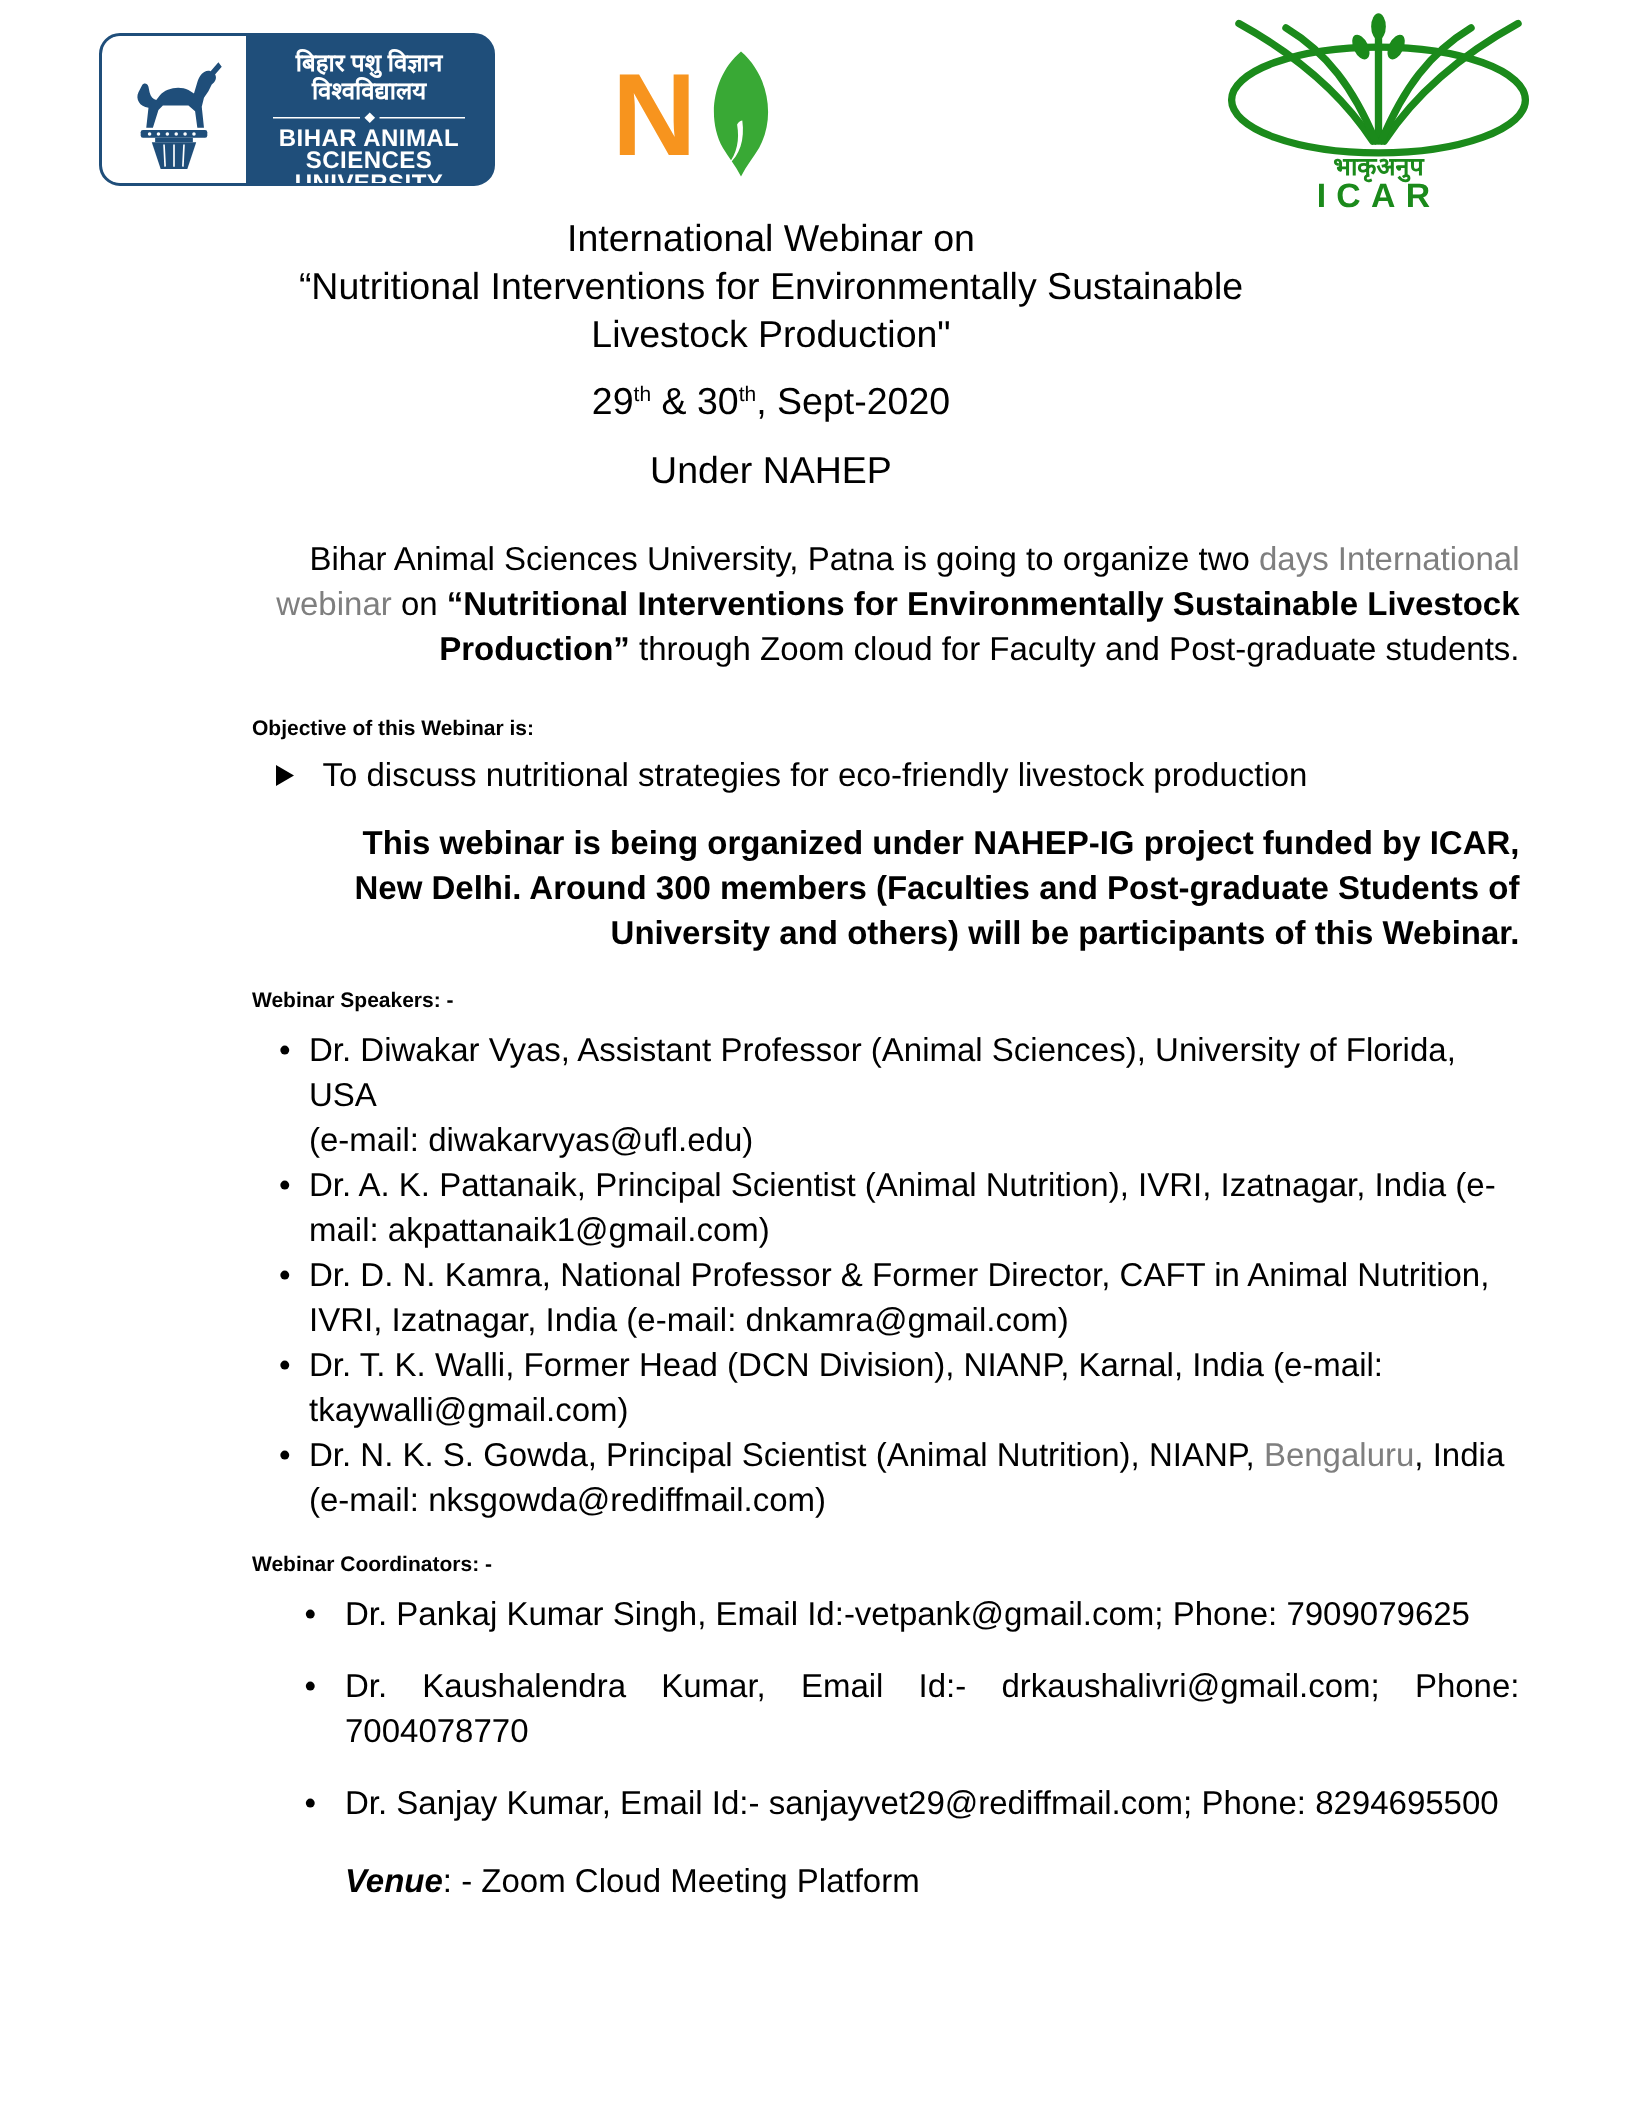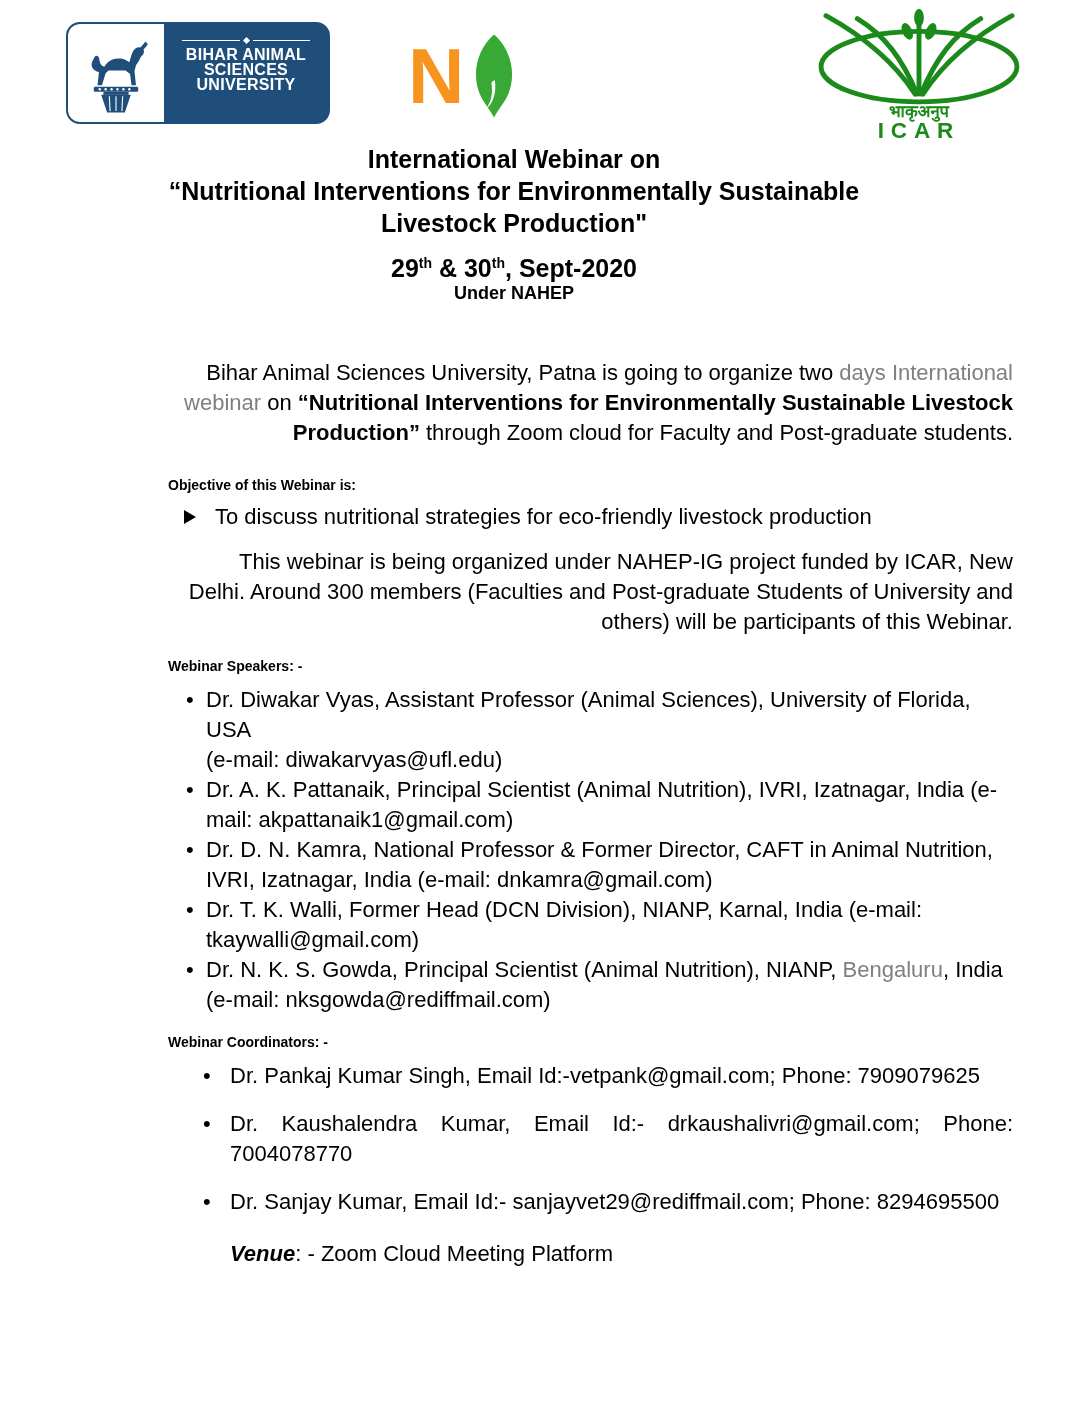--- a/index.html
+++ b/index.html
@@ -30,32 +30,32 @@
   .nahep-leaf { width:52px; height:88px; margin:0 2px; }
   .nahep-hep-wrap { position:relative; display:inline-block; }
   .nahep-cap { position:absolute; top:-30px; left:28px; width:128px; height:68px; }
 
   .icar-logo { position:absolute; left:793px; top:2px; width:252px; height:142px; }
   .icar-logo svg { width:100%; height:100%; }
   .icar-svg-text { font-family:"Liberation Sans", "DejaVu Sans", sans-serif; font-weight:bold; }
 
   
   .title-block { position:absolute; top:143px; left:0; width:1028px; text-align:center;
-                 font-weight:bold; }
+                 font-weight:normal; }
   .t-line { font-size:25px; line-height:32px; }
   .t-date { font-size:25px; margin-top:15px; }
   .t-date sup { font-size:14px; }
-  .t-sub { font-size:18px; margin-top:0; }
+  .t-sub { font-size:25px; margin-top:17px; }
 
   
   .content { position:absolute; top:358px; left:137px; width:876px;
              font-size:22px; line-height:30px; }
   .para { text-align:right; }
   .indent1 { text-indent:13px; }
-  .indent2 { text-indent:55px; margin-top:15px; }
+  .indent2 { text-indent:55px; margin-top:15px;font-weight:bold; }
   .gray { color:#7F7F7F; }
   .bold { font-weight:bold; }
   .h { font-size:14px; font-weight:bold; line-height:30px; }
 
   .objective { margin-top:22px; margin-left:31px; }
   .arrow-list { list-style:none; margin-top:1px; }
   .arrow-item { position:relative; padding-left:47px; line-height:31px; }
   .arrow-item::before { content:""; position:absolute; left:16px; top:9px;
                         width:0; height:0; border-left:12px solid #000;
                         border-top:7px solid transparent; border-bottom:7px solid transparent; }
@@ -90,20 +90,24 @@
           <circle cx="44" cy="79.5" r="1.6" fill="#fff"></circle>
             <circle cx="52" cy="79.5" r="1.6" fill="#fff"></circle>
           <circle cx="60" cy="79.5" r="1.6" fill="#fff"></circle>
             <circle cx="68" cy="79.5" r="1.6" fill="#fff"></circle>
           <rect x="33" y="83" width="34" height="4" fill="#1F4E7A"></rect>
           <path d="M30 87 L70 87 L62 111 L38 111 Z" fill="#1F4E7A"></path>
           <path d="M41 89 L42 109 M50 89 L50 109 M59 89 L58 109" stroke="#fff" stroke-width="1.5" fill="none"></path>
         </svg>
       </div>
       <div class="basu-right">
+        <div class="basu-hindi">
+          <div>बिहार पशु विज्ञान</div>
+          <div>विश्वविद्यालय</div>
+        </div>
         <div class="basu-divider">
           <span class="dline"></span>
             <span class="ddot"></span>
             <span class="dline"></span>
         </div>
         <div class="basu-en">
           <div>BIHAR ANIMAL SCIENCES</div>
           <div>UNIVERSITY</div>
         </div>
       </div>

